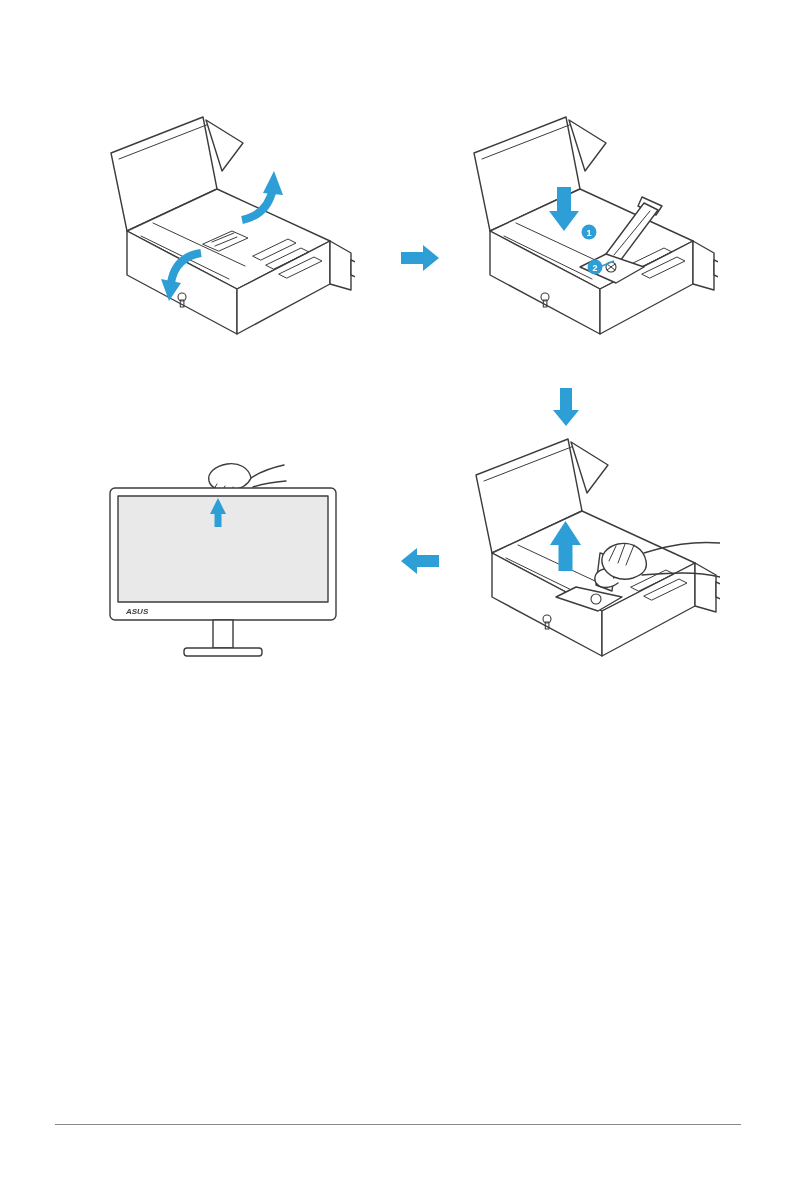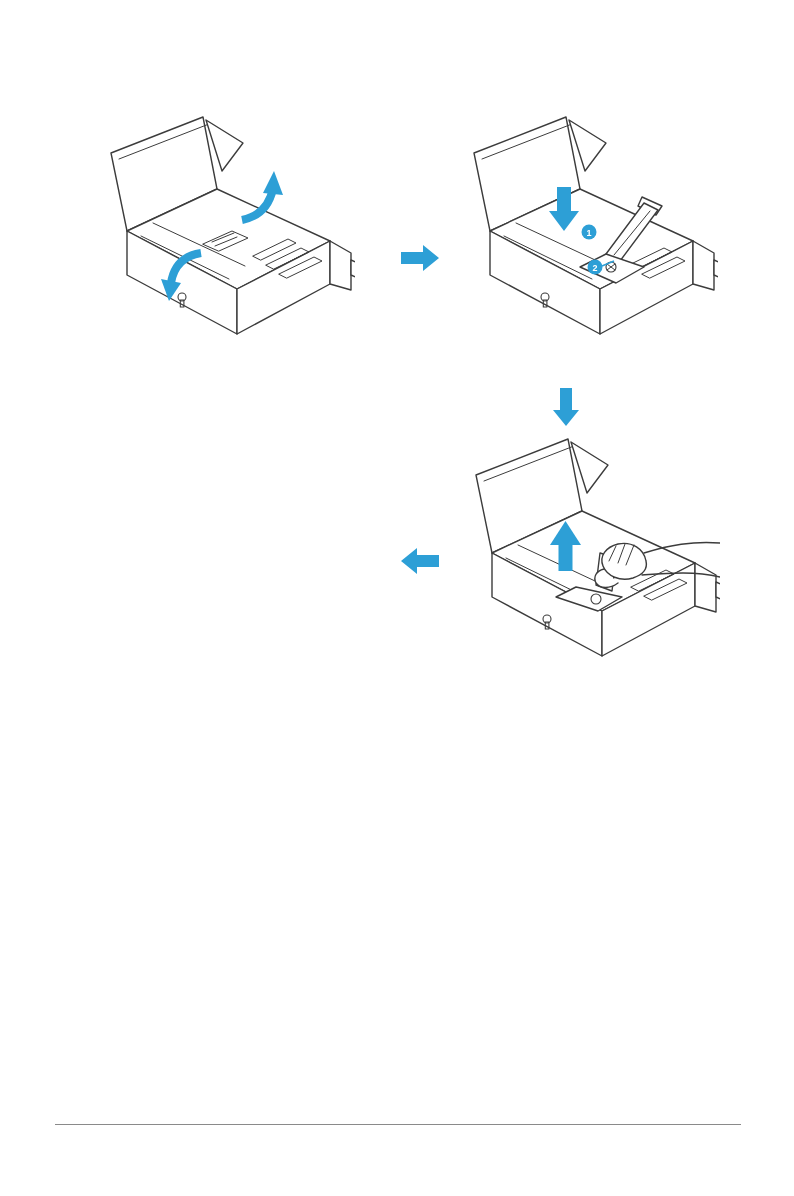--- a/index.html
+++ b/index.html
@@ -164,16 +164,41 @@
         <polygon points="100,120 131,120 115.5,96"></polygon>
         <rect x="108.5" y="120" width="14" height="26"></rect>
       </g>
     </svg>
   </figure>
 
   <svg class="flow-arrow" style="left:401px; top:548px;" width="38" height="26" viewBox="0 0 38 26">
     <polygon points="38,7 16,7 16,0 0,13 16,26 16,19 38,19" fill="#2d9fd6"></polygon>
   </svg>
 
+  <figure class="panel" style="left:98px; top:440px;">
+    <svg viewBox="0 0 250 230" width="250" height="230">
+      <g fill="#ffffff" stroke="#3c3c3c" stroke-width="1.4" stroke-linejoin="round" stroke-linecap="round">
+        <g>
+          <path d="M153,38 C162,32 172,28 186,25" fill="none"></path>
+          <path d="M155,47 C164,44 176,42 188,41" fill="none"></path>
+          <path d="M153,38 C151,28 141,22 129,24 C117,26 109,33 111,41 C113,48 121,51 133,50 C143,49 150,45 153,38 Z" fill="#ffffff"></path>
+          <path d="M119,44 L114,52 M127,46 L123,53 M135,47 L132,53" fill="none" stroke-width="1"></path>
+        </g>
+        <g>
+          <rect x="12" y="48" width="226" height="132" rx="5"></rect>
+          <rect x="20" y="56" width="210" height="106" fill="#e9e9e9"></rect>
+          <text x="28" y="174" font-size="8" font-style="italic" font-weight="bold" fill="#3c3c3c" stroke="none" font-family="Liberation Sans, sans-serif">ASUS</text>
+        </g>
+        <g>
+          <rect x="115" y="180" width="20" height="28"></rect>
+          <rect x="86" y="208" width="78" height="8" rx="3"></rect>
+        </g>
+      </g>
+      <g fill="#2d9fd6">
+        <polygon points="112,74 128,74 120,58"></polygon>
+        <rect x="116.5" y="74" width="7" height="13"></rect>
+      </g>
+    </svg>
+  </figure>
 
   <div class="footer-line"></div>
 
 </div>
 
 </body></html>

